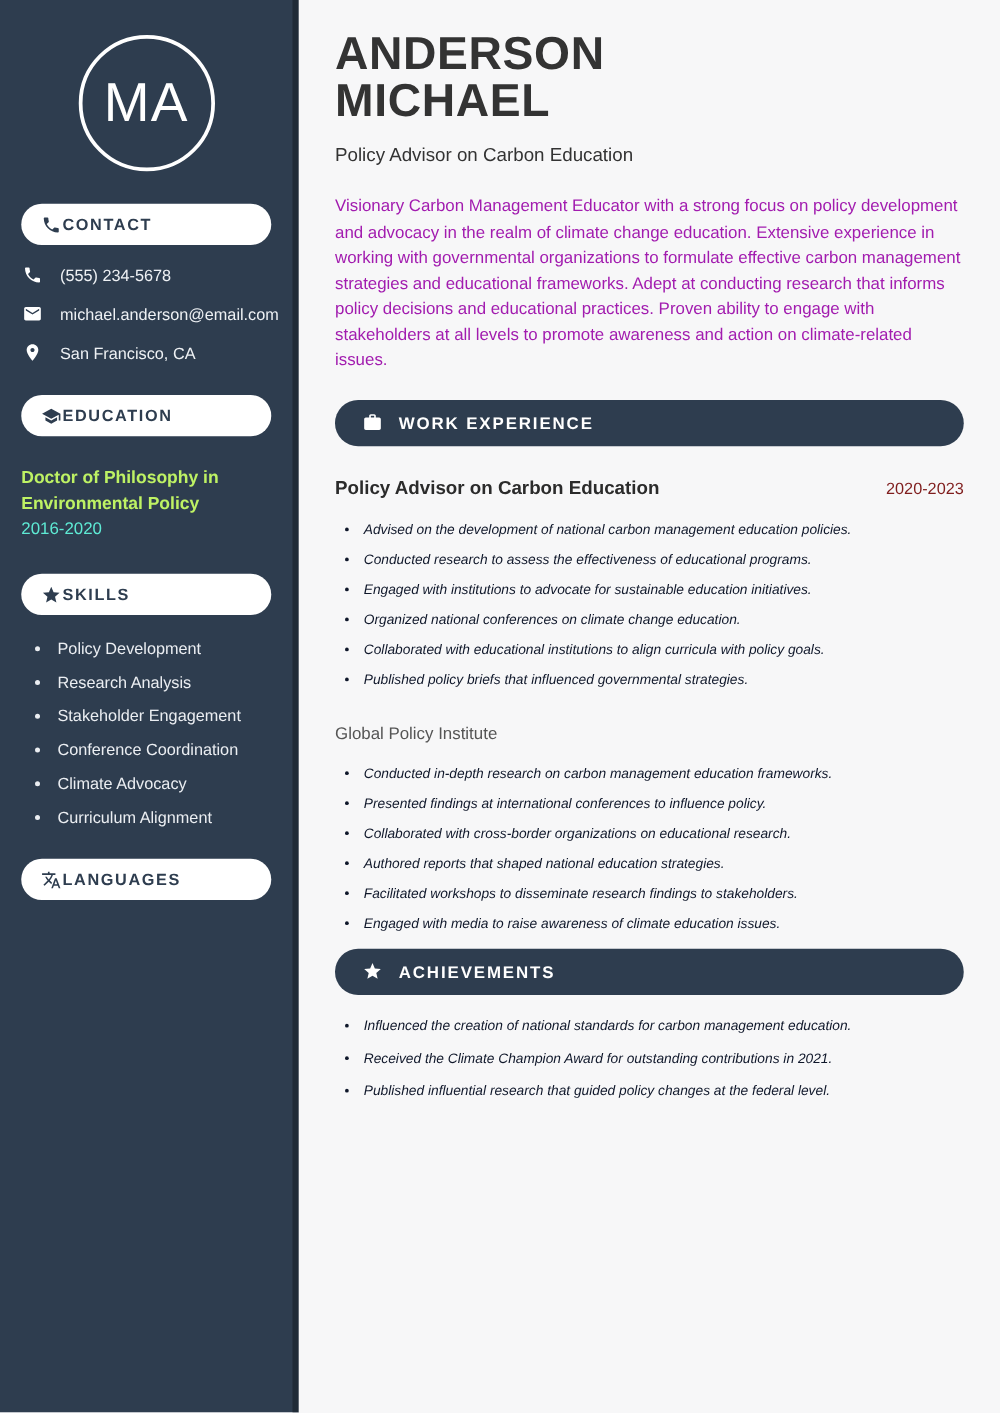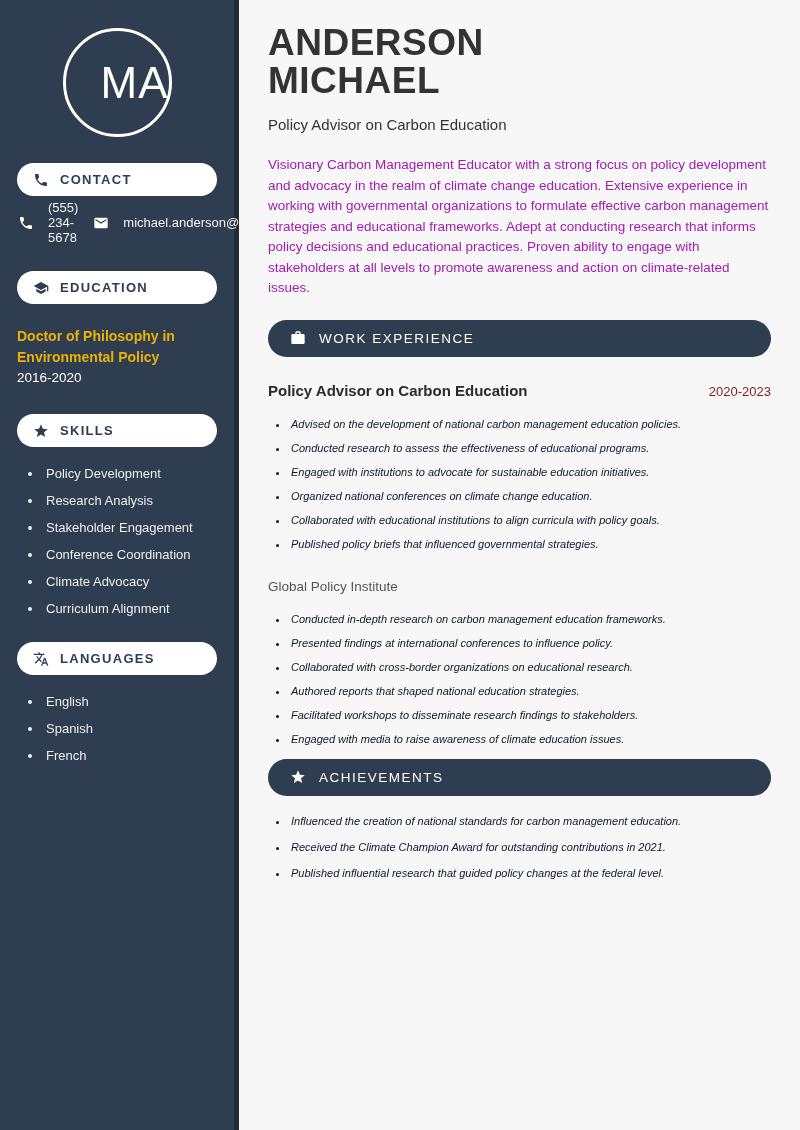--- a/index.html
+++ b/index.html
@@ -15,61 +15,61 @@
   .sidebar {
     width: 239px; min-width: 239px; height: 1130px;
     background: #2e3d4f;
     border-right: 5px solid #202b37;
     color: #eef1f4;
   }
   .avatar-wrap { display: flex; justify-content: center; margin-top: 28px; }
   .avatar {
     width: 109px; height: 109px;
     border: 3px solid #ffffff; border-radius: 50%;
-    display: flex; align-items: center; justify-content: flex-end;
+    display: flex; align-items: center; justify-content: center;
     color: #ffffff; font-size: 44px; font-weight: 400; letter-spacing: 1px;
   }
   .side-pill {
     margin: 26px 17px 0;
     background: #ffffff;
     height: 33px; border-radius: 17px;
-    display: flex; align-items: center; gap: 11px;
+    display: flex; align-items: center; gap: 1px;
     padding: 0 16px;
     color: #2e3d4f; font-size: 13px; font-weight: 700; letter-spacing: 1.3px;
   }
   .side-pill svg { width: 16px; height: 16px; fill: #2e3d4f; flex: none; }
 
-  .contact-list { margin: 4px 18px 0; display: flex; flex-direction: row; gap: 15px; }
+  .contact-list { margin: 16px 18px 0; display: flex; flex-direction: column; gap: 15px; }
   .contact-row { display: flex; align-items: center; gap: 14px; font-size: 13px; color: #eef1f4; }
   .contact-row svg { width: 16px; height: 16px; fill: #ffffff; flex: none; }
 
   .edu-block { margin: 22px 17px 0; }
-  .edu-degree { font-size: 14px; font-weight: 700; line-height: 21px; color: #eab308; }
+  .edu-degree { font-size: 14px; font-weight: 700; line-height: 21px; color: #bef264; }
   .edu-school { margin-top: 7px; font-size: 13.5px; line-height: 20px; color: #e4e8ec; }
-  .edu-years  { font-size: 13.5px; line-height: 20px; color: #ffffff; }
+  .edu-years  { font-size: 13.5px; line-height: 20px; color: #5eead4; }
 
   ul.side-list { margin: 19px 0 0; padding-left: 43px; list-style: disc; }
   ul.side-list li {
     font-size: 13px; color: #ebeef2; line-height: 15px;
     margin-bottom: 12px; padding-left: 3px;
   }
 
   
   .main { flex: 1; background: #f7f7f8; padding: 24px 29px 0; }
   .name { font-size: 37px; font-weight: 700; color: #333333; line-height: 38px; letter-spacing: 0.5px; }
   .subtitle { margin-top: 16px; font-size: 15px; color: #333333; }
   .summary { margin-top: 22px; font-size: 13.5px; line-height: 20.5px; color: #a21caf; }
 
   .main-pill {
     margin-top: 21px;
     background: #2e3d4f;
     height: 37px; border-radius: 19px;
     display: flex; align-items: center; gap: 13px;
     padding: 0 22px;
-    color: #ffffff; font-size: 13.5px; font-weight: 400; letter-spacing: 1.5px;
+    color: #ffffff; font-size: 13.5px; font-weight: 700; letter-spacing: 1.5px;
   }
   .main-pill svg { width: 16px; height: 16px; fill: #ffffff; flex: none; }
 
   .job { margin-top: 25px; }
   .job-head { display: flex; justify-content: space-between; align-items: baseline; }
   .job-title { font-size: 15px; font-weight: 700; color: #2b2b2b; }
   .job-dates { font-size: 13px; color: #7f1d1d; }
   .company { margin-top: 7px; font-size: 13.5px; color: #555555; }
 
   ul.main-list { margin: 15px 0 0; padding-left: 21px; list-style: disc; }
@@ -147,25 +147,20 @@
     <li>Curriculum Alignment</li>
   </ul>
 
   <div class="side-pill">
     <svg viewBox="0 0 24 24">
         <path d="M12.87 15.07l-2.54-2.51.03-.03c1.74-1.94 2.98-4.17 3.71-6.53H17V4h-7V2H8v2H1v1.99h11.17C11.5 7.92 10.44 9.75 9 11.35 8.07 10.32 7.3 9.19 6.69 8h-2c.73 1.63 1.73 3.17 2.98 4.56l-5.09 5.02L4 19l5-5 3.11 3.11.76-2.04zM18.5 10h-2L12 22h2l1.12-3h4.75L21 22h2l-4.5-12zm-2.62 7l1.62-4.33L19.12 17h-3.24z"></path>
       </svg>
     <span>LANGUAGES</span>
   </div>
 
-  <ul class="side-list">
-    <li>English</li>
-    <li>Spanish</li>
-    <li>French</li>
-  </ul>
 
 </aside>
 
 <main class="main">
 
   <h1 class="name" style="margin:0">
     <span style="display:block">ANDERSON</span>
     <span style="display:block">MICHAEL</span>
   </h1>
   <div class="subtitle">Policy Advisor on Carbon Education</div>

